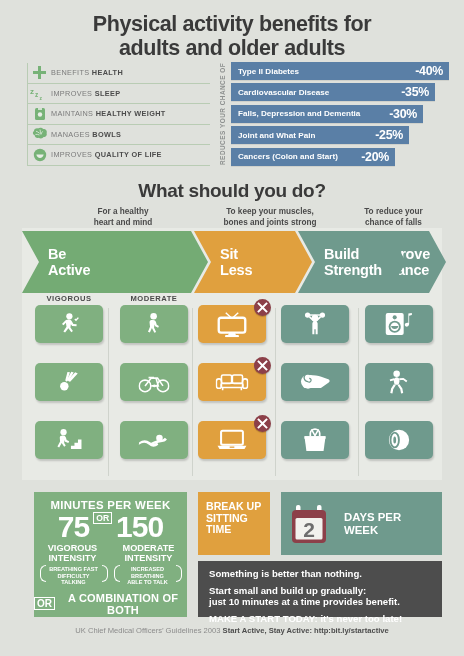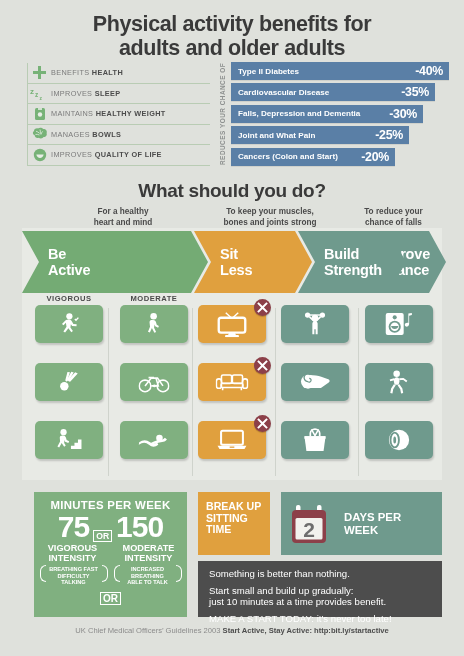--- a/index.html
+++ b/index.html
@@ -96,21 +96,21 @@
     background:#8c4049; display:flex; align-items:center; justify-content:center;
     box-shadow:0 1px 1px rgba(0,0,0,0.2);
   }
   .divider { position:absolute; width:1px; background:#cfd3cc; }
   
   .mins {
     position:absolute; left:34px; top:492px; width:153px; height:125px;
     background:#80b080; text-align:center; color:#fff; padding-top:7px;
   }
   .mins .h { font-size:11.4px; font-weight:bold; letter-spacing:0.3px; }
-  .mins .nums { display:flex; align-items:flex-end; justify-content:center; margin-top:1px; }
+  .mins .nums { display:flex; align-items:flex-start; justify-content:center; margin-top:1px; }
   .mins .big { font-size:30px; font-weight:bold; line-height:30px; letter-spacing:-1px; }
   .mins .orbox {
     font-size:8.6px; font-weight:bold; border:1.4px solid #fff; padding:0 2px;
     margin:0 4px; line-height:10px;
   }
   .mins .sub { display:flex; justify-content:center; gap:10px; margin-top:1px; }
   .mins .sub div { font-size:9.2px; font-weight:bold; line-height:10px; width:66px;}
   .mins .paren { display:flex; justify-content:center; gap:4px; margin-top:3px; }
   .mins .paren .p {
     font-size:5.6px; font-weight:bold; line-height:6.6px; width:70px;
@@ -133,21 +133,21 @@
   .days {
     position:absolute; left:281px; top:492px; width:161px; height:63px;
     background:#6f9a8d; display:flex; align-items:center; padding-left:10px;
   }
   .cal { width:45px; height:44px; position:relative; flex:0 0 auto; }
   .days .dtxt { color:#fff; font-size:11.4px; font-weight:bold; line-height:12.5px; margin-left:8px; }
   .msg {
     position:absolute; left:198px; top:561px; width:244px; height:56px;
     background:#4d4d4d; color:#fff; padding:7px 10px 0 11px;
   }
-  .msg p { font-size:9.6px; line-height:11.6px; margin-bottom:5px; font-weight:normal; }
+  .msg p { font-size:9.6px; line-height:11.6px; margin-bottom:5px; font-weight:bold; }
   .msg p.two { }
   .footer {
     position:absolute; left:0; top:626px; width:464px; text-align:center;
     font-size:7.6px; color:#8b8b8b;
   }
   .footer b { color:#4d4d4d; }
   svg { display:block; }
 </style>
 </head>
 <body>
@@ -541,20 +541,21 @@
       <div>BREATHING FAST</div>
       <div>DIFFICULTY TALKING</div>
     </div>
     <div class="p">
       <div>INCREASED BREATHING</div>
       <div>ABLE TO TALK</div>
     </div>
   </div>
   <div class="combo">
     <div class="orb">OR</div>
+    <div class="ct">A COMBINATION OF BOTH</div>
   </div>
 </div>
 
 <div class="breakup">
   <div>BREAK UP</div>
   <div>SITTING</div>
   <div>TIME</div>
 </div>
 
 <div class="days">

